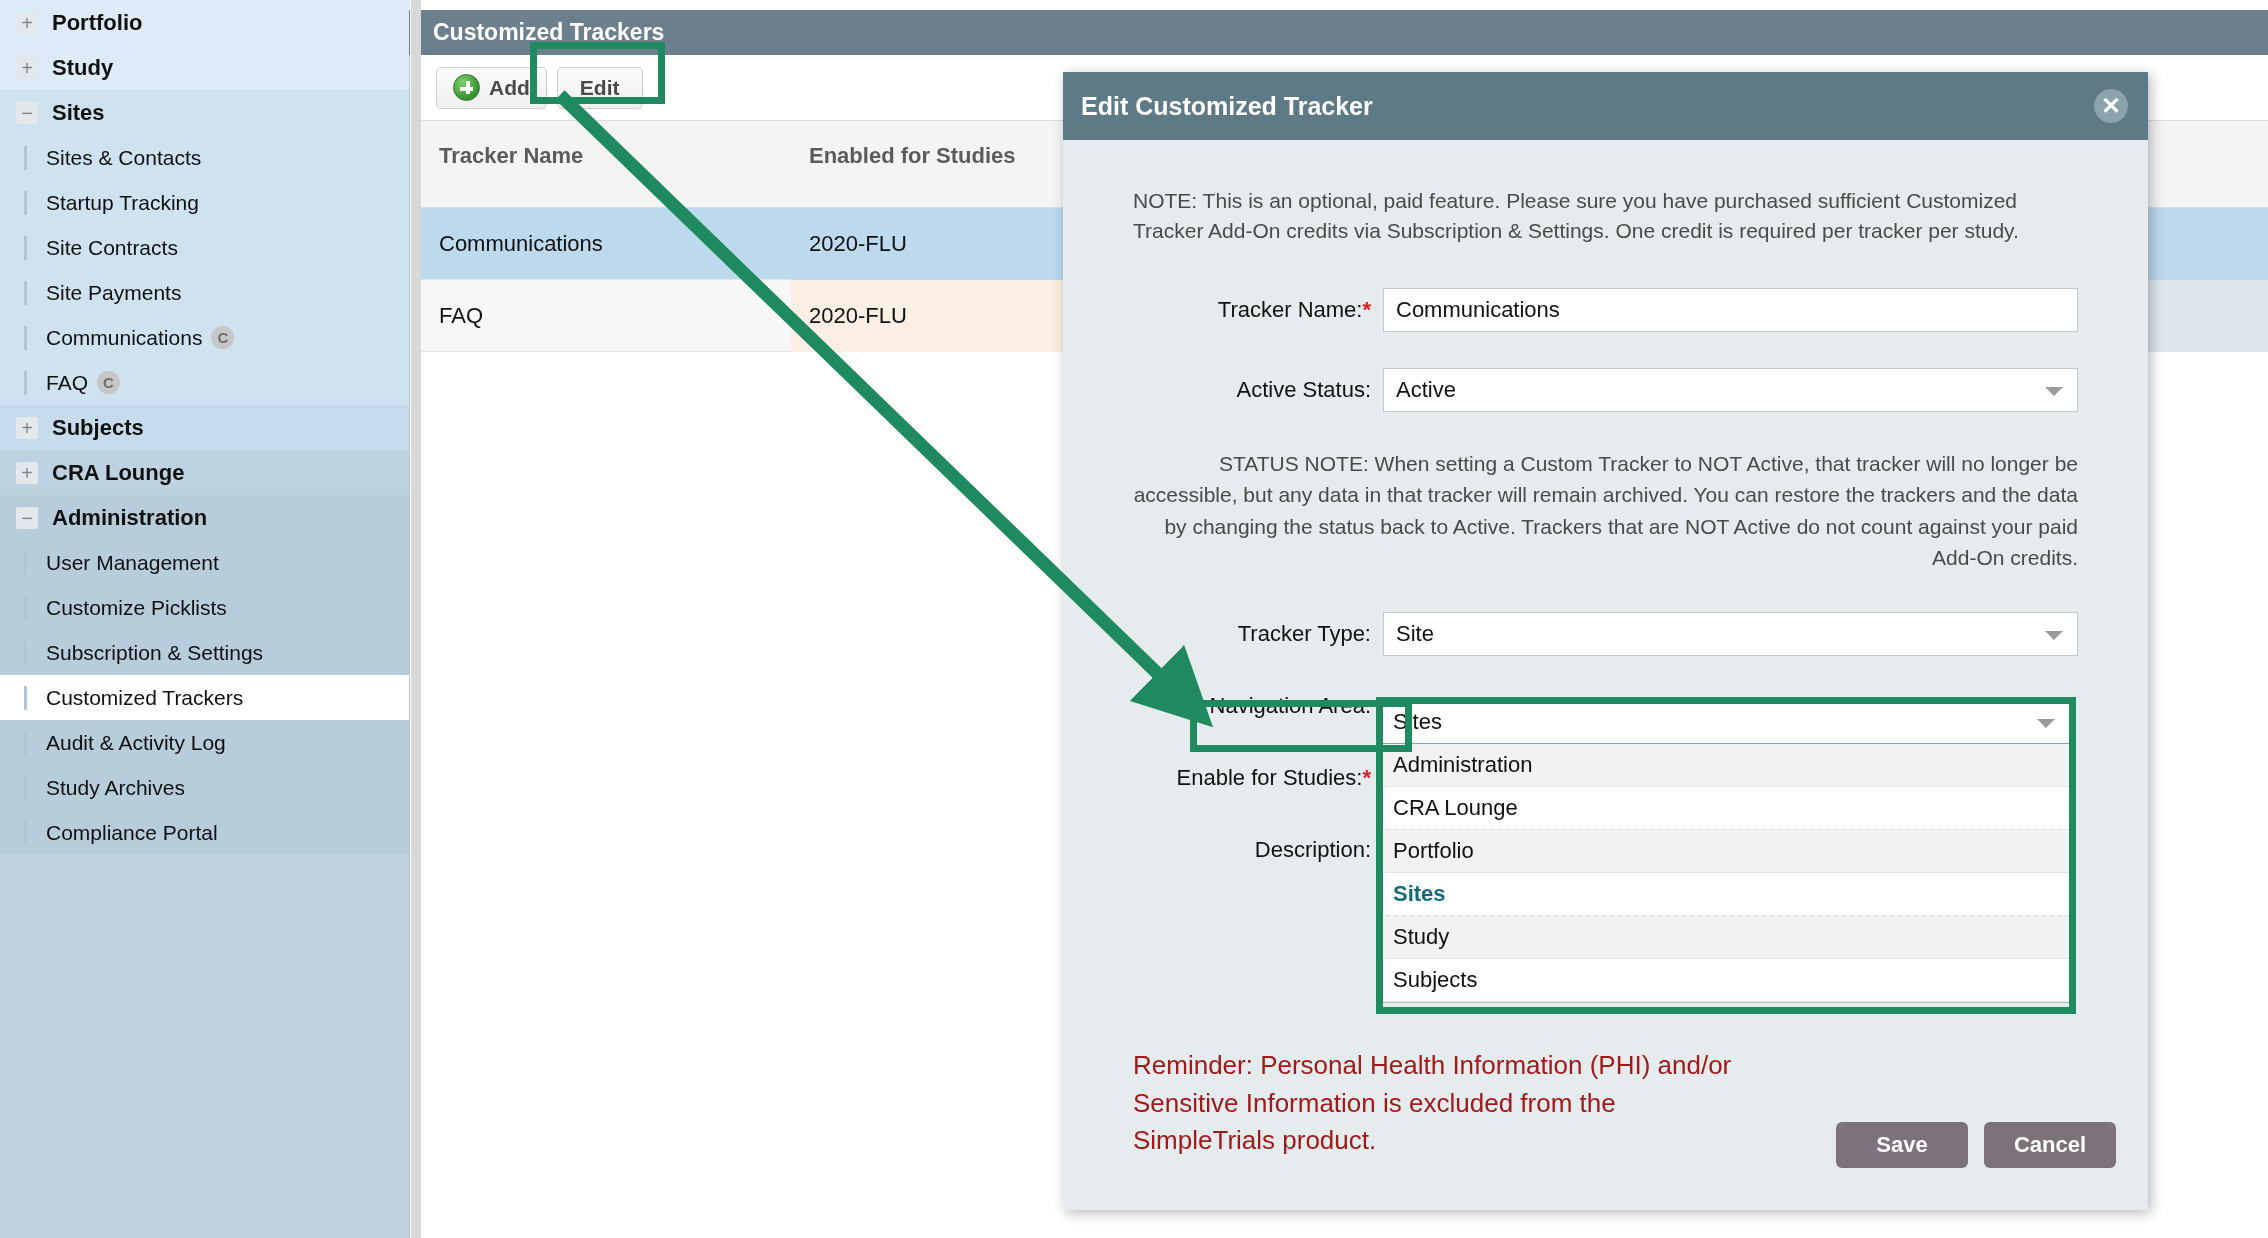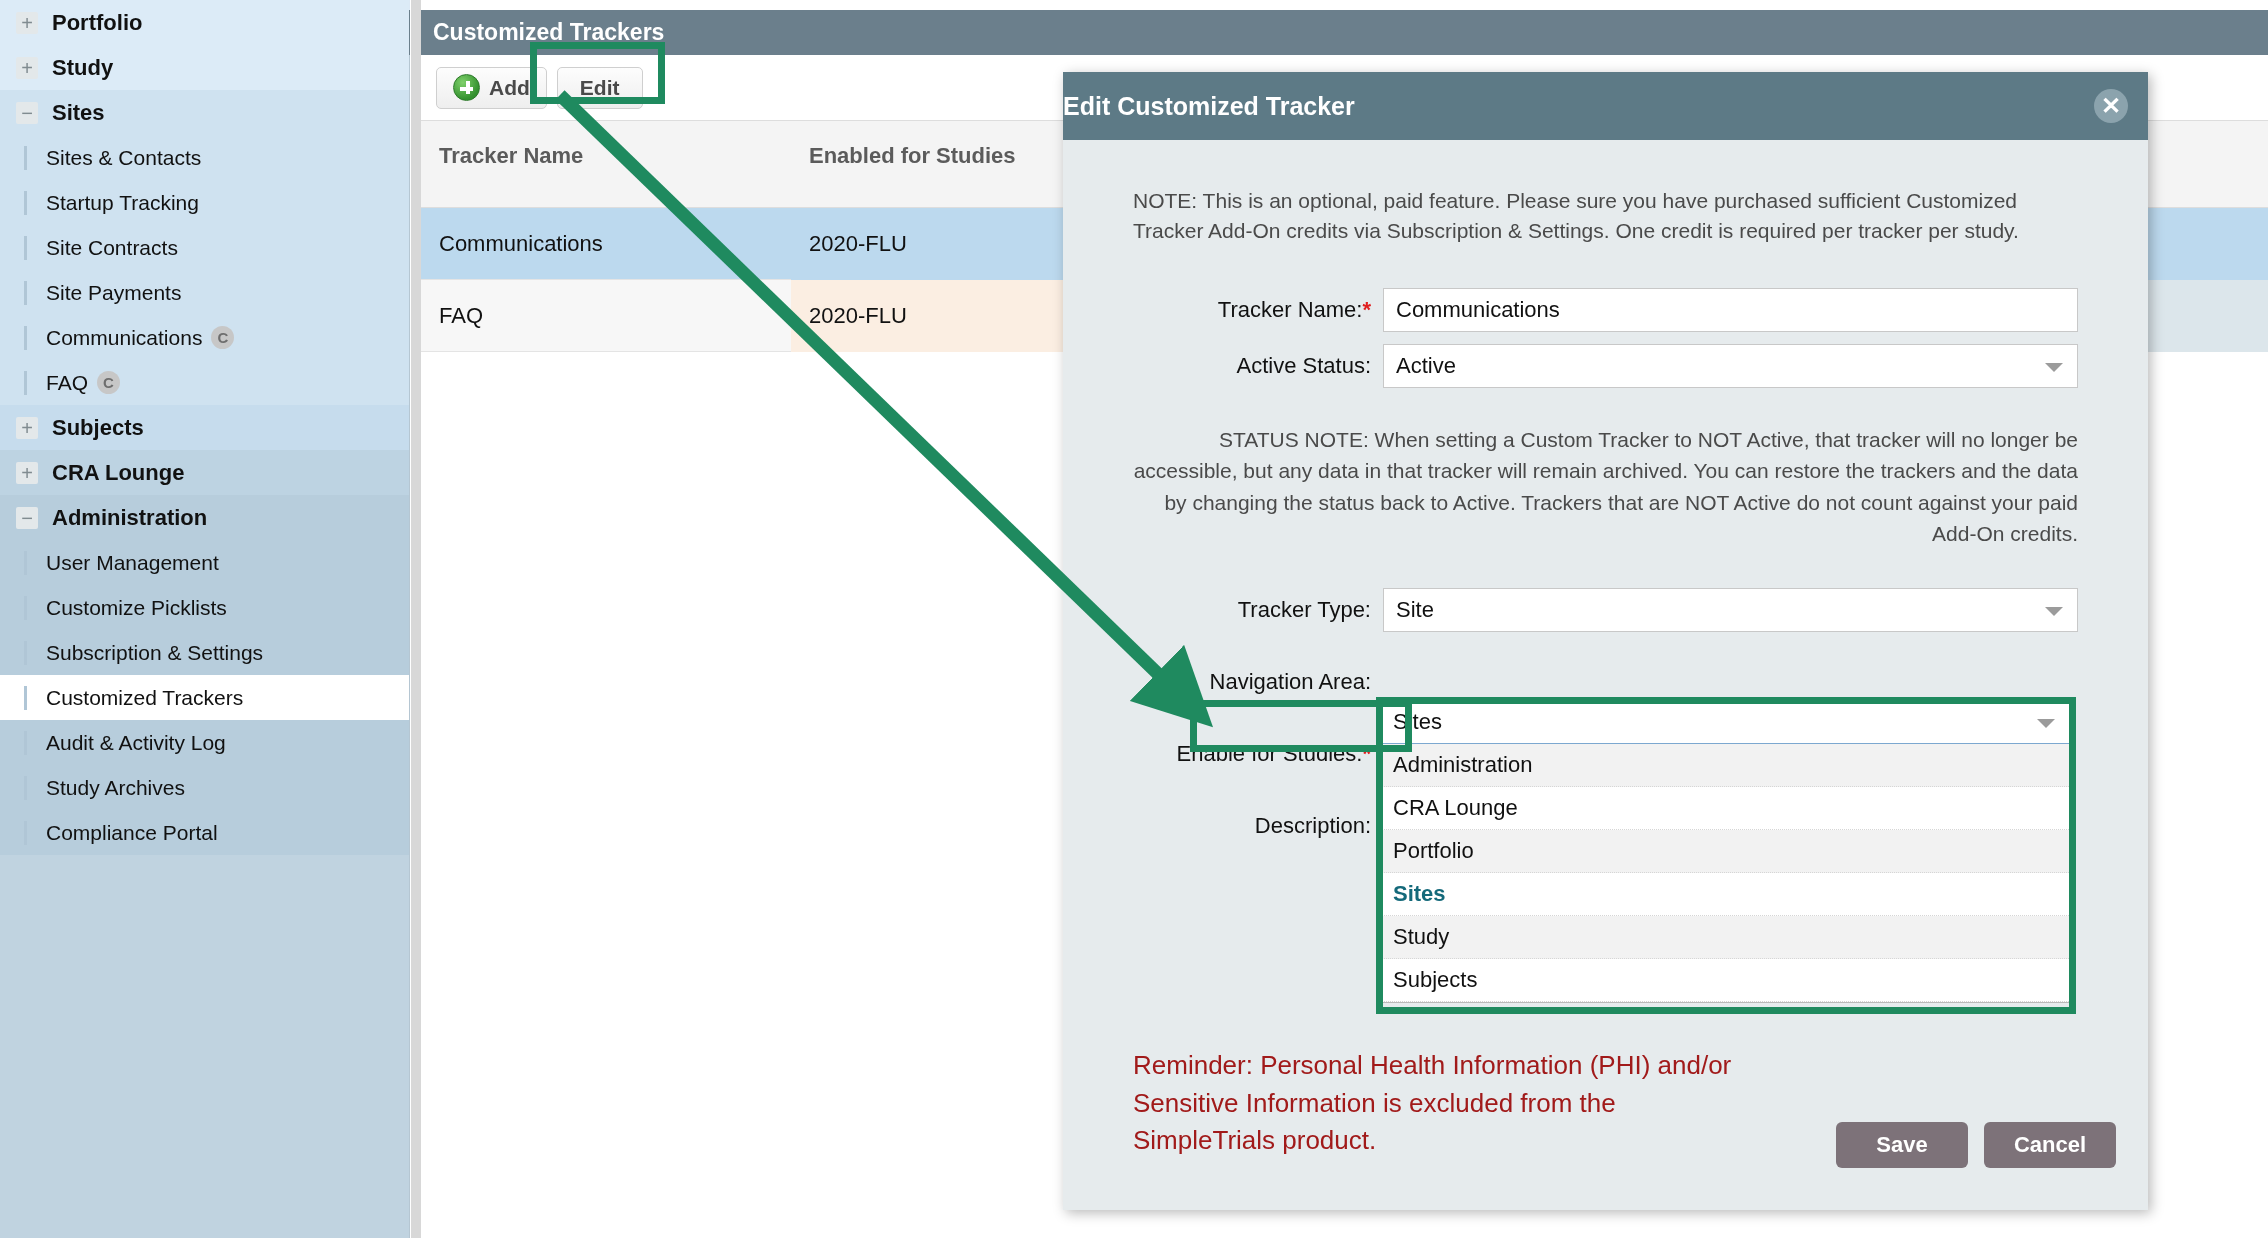--- a/index.html
+++ b/index.html
@@ -145,42 +145,42 @@
   
   #dialog {
     position: absolute; left: 1063px; top: 72px;
     width: 1085px; height: 1138px;
     background: #e6ebed;
     box-shadow: 3px 3px 12px rgba(0,0,0,0.28);
   }
   #dialog-title {
     height: 68px; background: #5d7a86; color: #ffffff;
     font-size: 25px; font-weight: bold;
-    display: flex; align-items: center; 
+    display: flex; align-items: center; padding-left: 18px;
     position: relative;
   }
   #dialog-close {
     position: absolute; right: 20px; top: 17px;
     width: 34px; height: 34px; border-radius: 50%;
     background: #8ba3ad; color: #ffffff;
     display: flex; align-items: center; justify-content: center;
     font-size: 24px; line-height: 1;
   }
   .dlg-note {
     margin: 46px 70px 0 70px;
     font-size: 21px; color: #4a4a4a; line-height: 1.42;
   }
   .dlg-note2 {
     margin: 36px 70px 0 70px;
     font-size: 21px; color: #4a4a4a; line-height: 1.5;
     text-align: right;
   }
   .frow {
     display: flex; align-items: flex-start;
-    margin: 0 70px; padding-top: 12px;
+    margin: 0 70px; padding-top: 36px;
   }
   .flabel {
     width: 250px; text-align: right; padding-right: 12px;
     font-size: 22px; color: #111111; line-height: 44px;
   }
   .req { color: #e02020; font-weight: bold; }
   .finput {
     flex: 1; height: 44px; background: #ffffff;
     border: 1px solid #c8c8c8;
     font-size: 22px; color: #111111;

